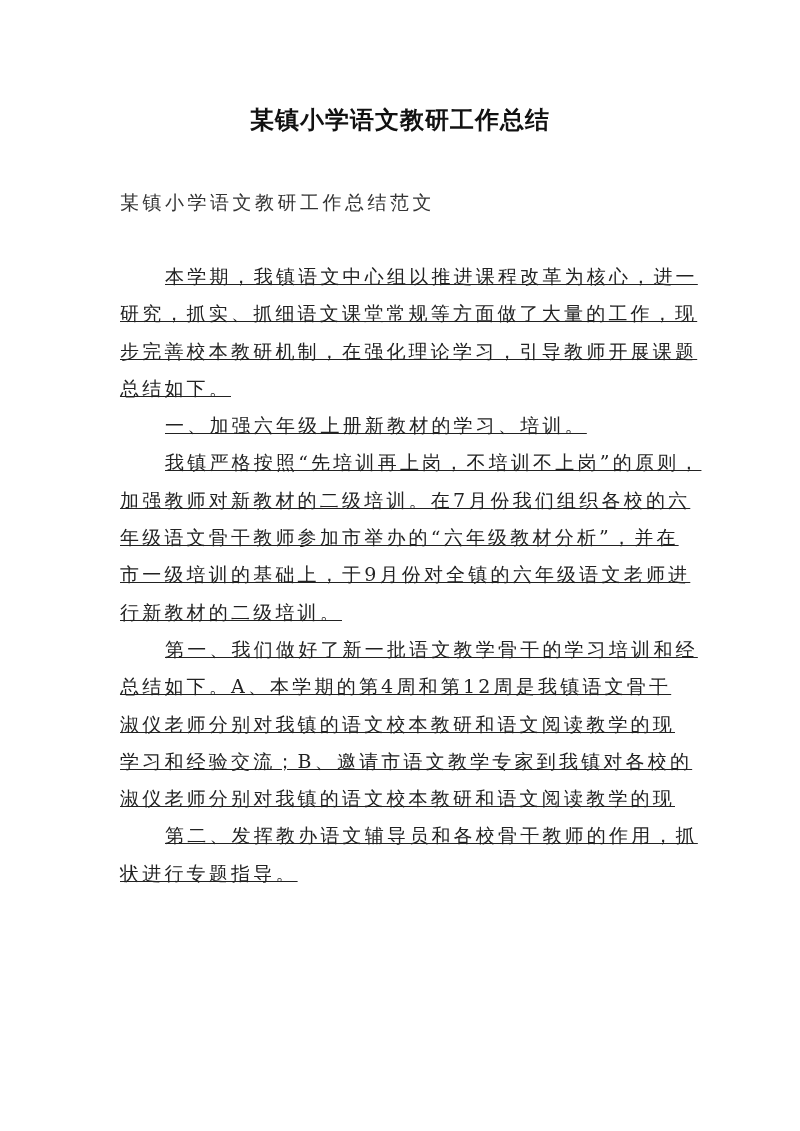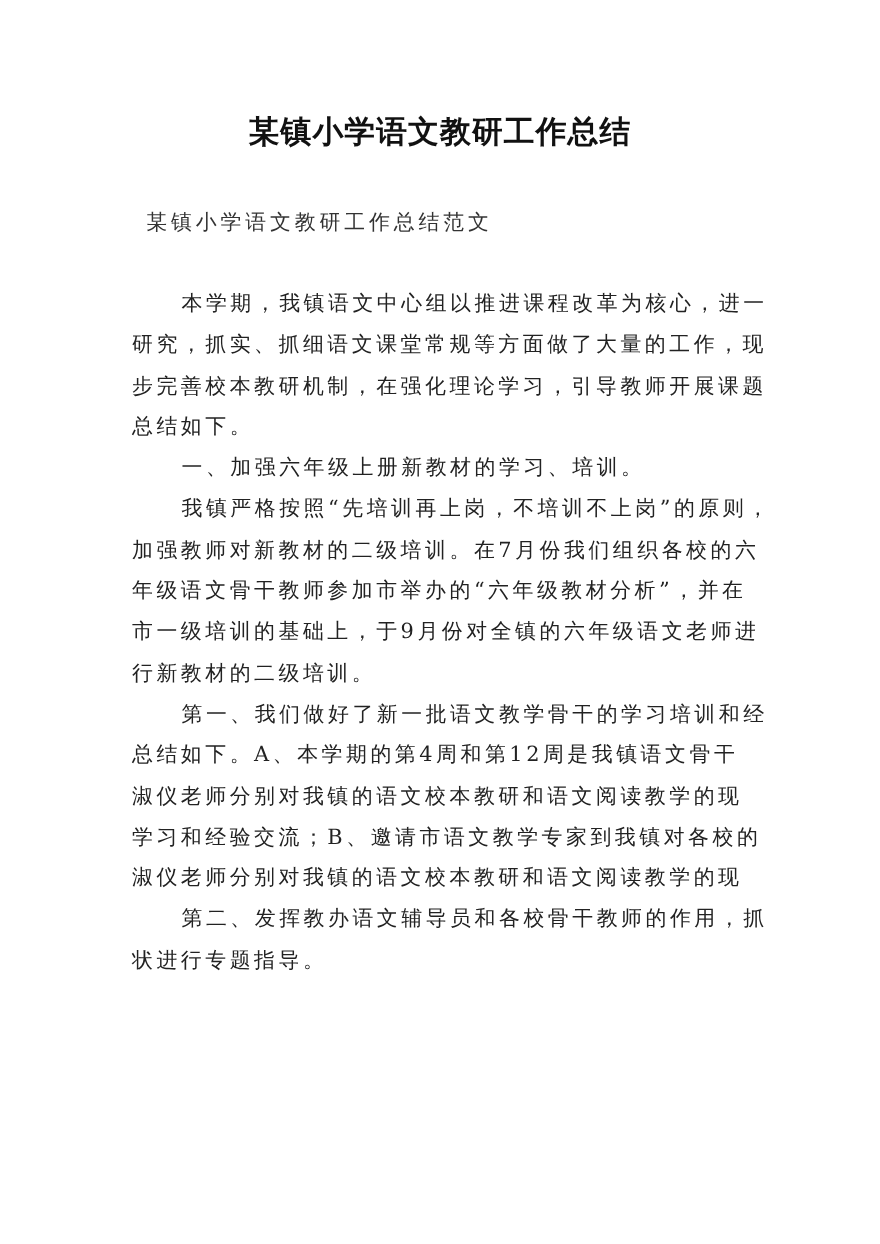--- a/index.html
+++ b/index.html
@@ -1,26 +1,26 @@
 <!DOCTYPE html>
 <html><head>
 <meta charset="utf-8">
 <style>
   html, body { margin: 0; padding: 0; background: #ffffff; }
   body { width: 800px; height: 1131px; position: relative; overflow: hidden;
          font-family: "DejaVu Serif", "Liberation Serif", serif; color: #1a1a1a; }
   .page { position: absolute; left: 0; top: 0; width: 800px; height: 1131px; background: #fff; }
   .title { position: absolute; top: 98px; left: 0; width: 800px; text-align: center;
            font-family: "DejaVu Sans", "Liberation Sans", sans-serif; font-weight: bold;
-           font-size: 28px; letter-spacing: 1px; color: #111; line-height: 44px; }
+           font-size: 24px; letter-spacing: 1px; color: #111; line-height: 44px; }
   .subtitle { position: absolute; top: 187px; left: 120px; font-size: 19px;
-              letter-spacing: 3.5px; color: #333; line-height: 30px; margin-left: 13px; }
+              letter-spacing: 3.5px; color: #333; line-height: 30px; }
   .body { position: absolute; top: 258px; left: 120px; width: 570px; }
   .line { display: block; height: 37.3px; line-height: 37.3px; font-size: 19px;
-          letter-spacing: 3.2px; white-space: nowrap; color: #222; }
+          letter-spacing: 3.2px; white-space: nowrap; color: #222; text-decoration: underline; }
   .indent { padding-left: 45px; }
 </style>
 </head>
 <body>
 
 <div class="page">
   <div class="title">某镇小学语文教研工作总结</div>
   <div class="subtitle">某镇小学语文教研工作总结范文</div>
   <div class="body">
     <span class="line indent">本学期，我镇语文中心组以推进课程改革为核心，进一</span>

